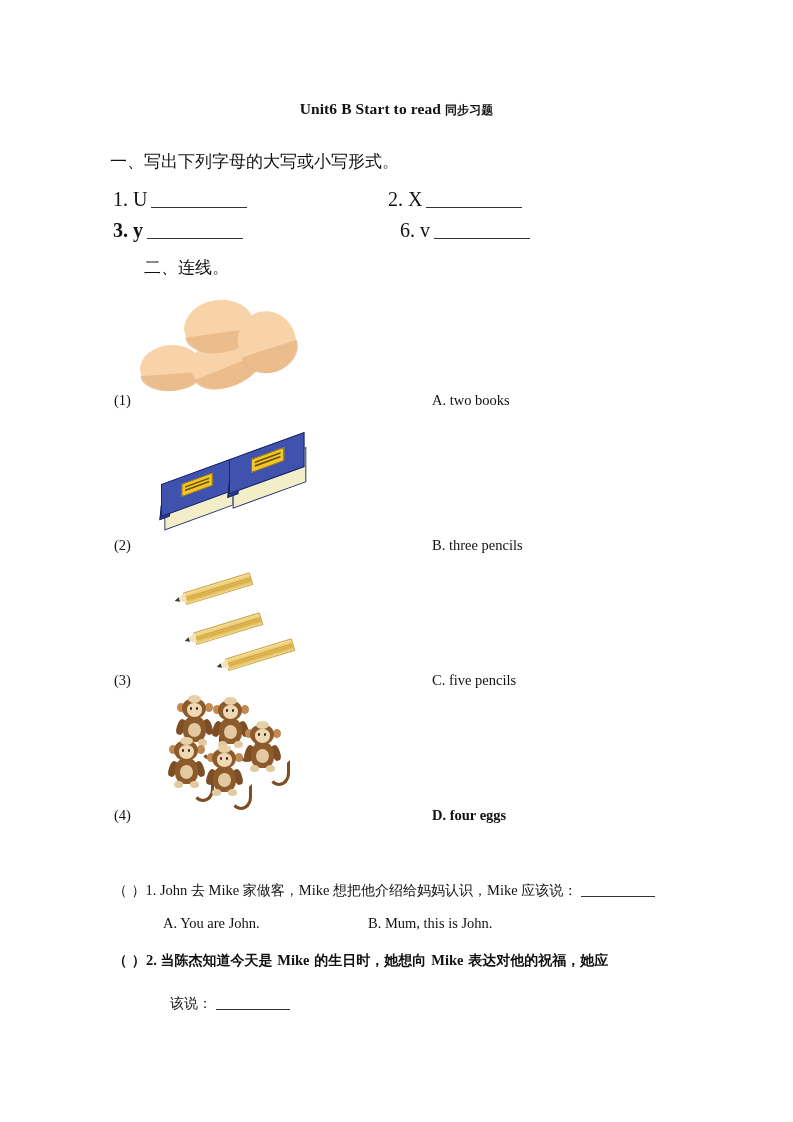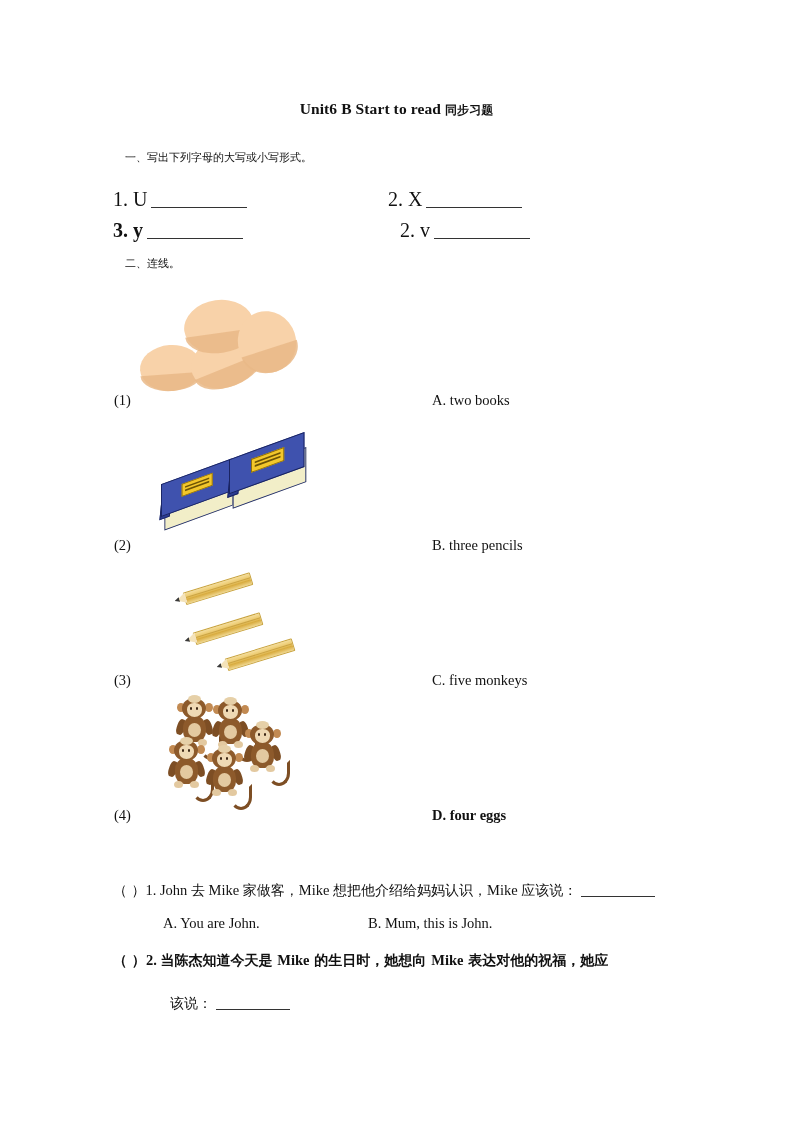--- a/index.html
+++ b/index.html
@@ -15,23 +15,23 @@
 
   .title {
     position:absolute; left:0; top:100px; width:793px;
     text-align:center;
     font-weight:bold; font-size:15.5px;
     letter-spacing:.1px;
   }
   .title .cn { font-family:Liberation Serif, serif; font-weight:bold; font-size:12px; }
 
   .sec-head {
-    position:absolute; left:125px;
+    position:absolute; left:110px;
     font-family:Liberation Serif, serif;
-    font-size:11px; color:#111; white-space:nowrap;
+    font-size:17px; color:#111; white-space:nowrap;
   }
 
   .row-item {
     position:absolute;
     font-size:20px;
     white-space:nowrap;
   }
   .blankline {
     display:inline-block;
     border-bottom:1px solid #333;
@@ -210,24 +210,24 @@
   <div class="row-item" style="left:113px; top:188px;">
     <span>1. U</span><span class="blankline bl-long"></span>
   </div>
   <div class="row-item" style="left:388px; top:188px;">
     <span>2. X</span><span class="blankline bl-long"></span>
   </div>
   <div class="row-item" style="left:113px; top:219px;font-weight:bold;">
     <span>3. y</span><span class="blankline bl-long"></span>
   </div>
   <div class="row-item" style="left:400px; top:219px;">
-    <span>2. v</span><span class="blankline bl-long"></span>
-  </div>
-
-  <div class="sec-head" style="top:256px;">二、连线。</div>
+    <span>6. v</span><span class="blankline bl-long"></span>
+  </div>
+
+  <div class="sec-head" style="top:256px;margin-left:34px;">二、连线。</div>
 
   <div class="art eggs">
     <div class="egg e1">
         <span class="shade"></span>
       </div>
     <div class="egg e2">
         <span class="shade"></span>
       </div>
     <div class="egg e3">
         <span class="shade"></span>
@@ -270,21 +270,21 @@
         <span class="tip"></span>
       </div>
     <div class="pencil p3">
         <span class="body"></span>
         <span class="wood"></span>
         <span class="tip"></span>
       </div>
   </div>
 
   <div class="num" style="left:114px; top:672px;">(3)</div>
-  <div class="opt" style="left:432px; top:672px;">C. five monkeys</div>
+  <div class="opt" style="left:432px; top:672px;">C. five pencils</div>
 
   <div class="art monkeys">
     <div class="monkey m1">
       <span class="tail"></span>
         <span class="arm l"></span>
         <span class="arm r"></span>
         <span class="body"></span>
       <span class="belly"></span>
         <span class="foot l"></span>
         <span class="foot r"></span>

